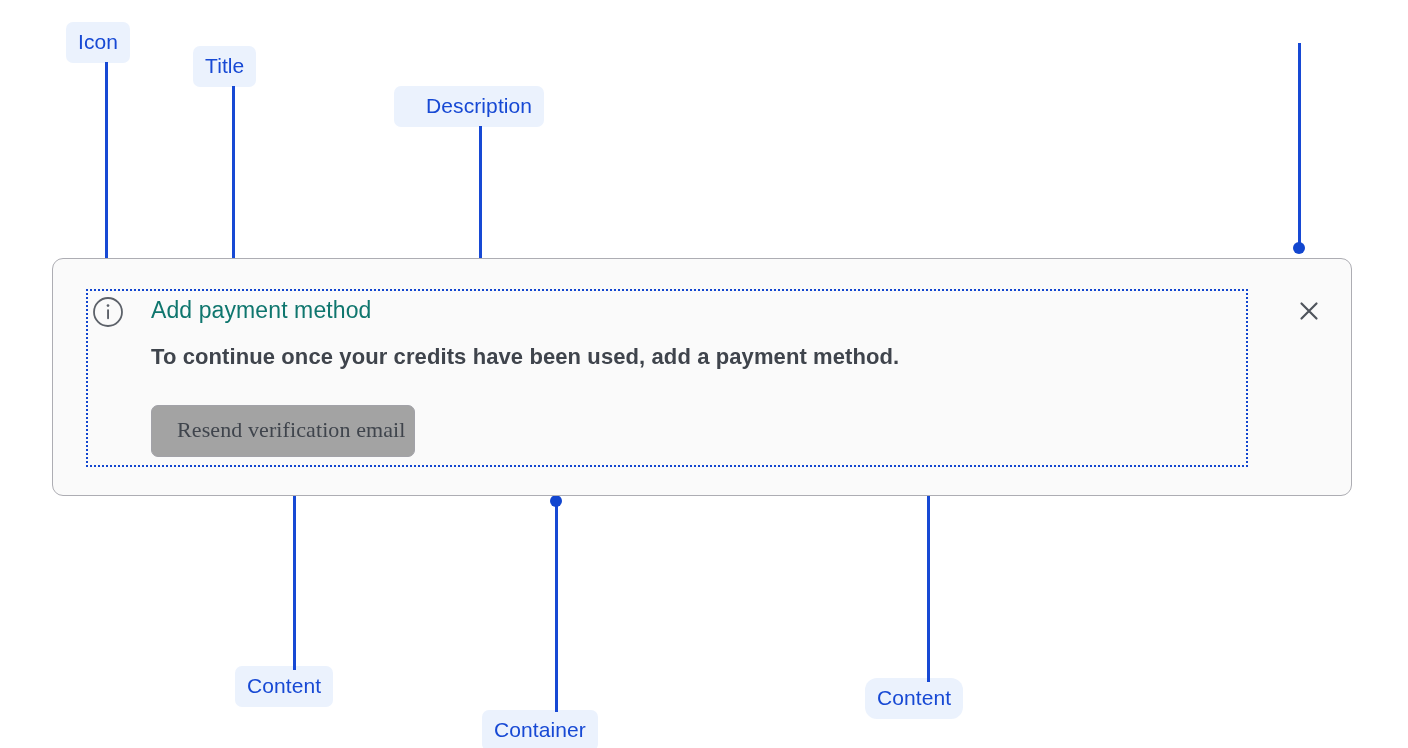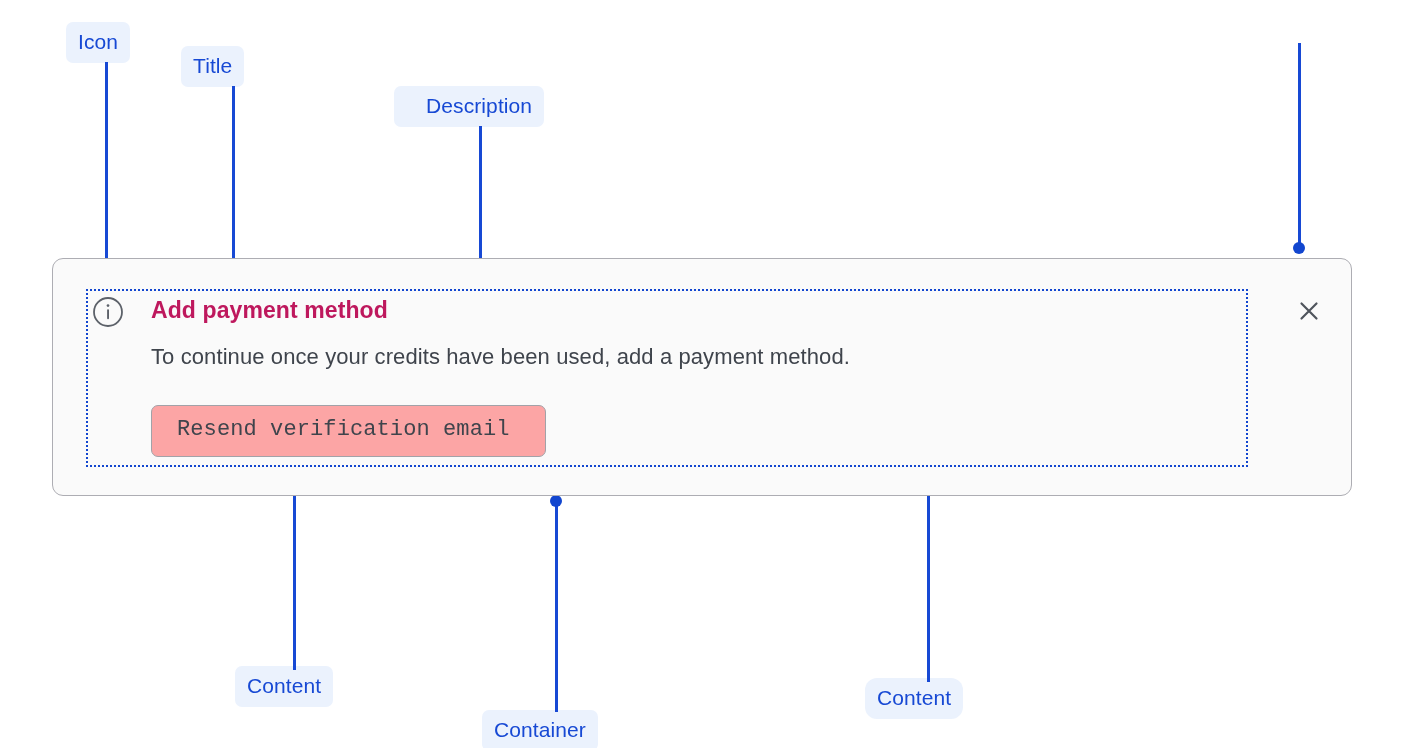--- a/index.html
+++ b/index.html
@@ -75,50 +75,50 @@
     width: 32px;
     height: 32px;
   }
   .alert-icon svg { display: block; }
 
   .alert-title {
     position: absolute;
     left: 63px;
     top: 6px;
     font-size: 23px;
-    font-weight: bold;
-    color: #be185d;
+    font-weight: normal;
+    color: #0f766e;
     letter-spacing: 0.1px;
     line-height: 1.2;
   }
 
   .alert-desc {
     position: absolute;
     left: 63px;
     top: 52px;
     font-size: 22px;
-    font-weight: 400;
+    font-weight: 700;
     color: #3f444c;
     letter-spacing: 0.1px;
     line-height: 1.3;
   }
 
   .alert-actions {
     position: absolute;
     left: 63px;
     top: 114px;
   }
 
   .action-button {
     display: inline-block;
-    background: #fca5a5;
+    background: #a3a3a3;
     border: 1.6px solid #a2a2a8;
     border-radius: 7px;
-    padding: 13px 35px 15px 25px;
-    font-family: Liberation Mono, monospace;
+    padding: 13px 8px 15px 25px;
+    font-family: Liberation Serif, serif;
     font-size: 22px;
     color: #3f444c;
     letter-spacing: 0.1px;
     line-height: 1;
     cursor: pointer;
   }
 
   .dismiss-button {
     position: absolute;
     right: 26px;
@@ -132,21 +132,21 @@
   }
   .dismiss-button svg { display: block; }
 </style>
 </head>
 <body>
 
 <div id="stage">
 
   <div class="anno-label" style="left:66px; top:22px;">Icon</div>
 
-  <div class="anno-label" style="left:181px; top:46px;">Title</div>
+  <div class="anno-label" style="left:193px; top:46px;">Title</div>
 
   <div class="anno-label" style="left:394px; top:86px;padding-left:32px;">Description</div>
 
 
   <div class="anno-label" style="left:235px; top:666px;">Content</div>
 
   <div class="anno-label" style="left:482px; top:710px;">Container</div>
 
   <div class="anno-label" style="left:865px; top:678px;border-radius:12px;">Content</div>
 

